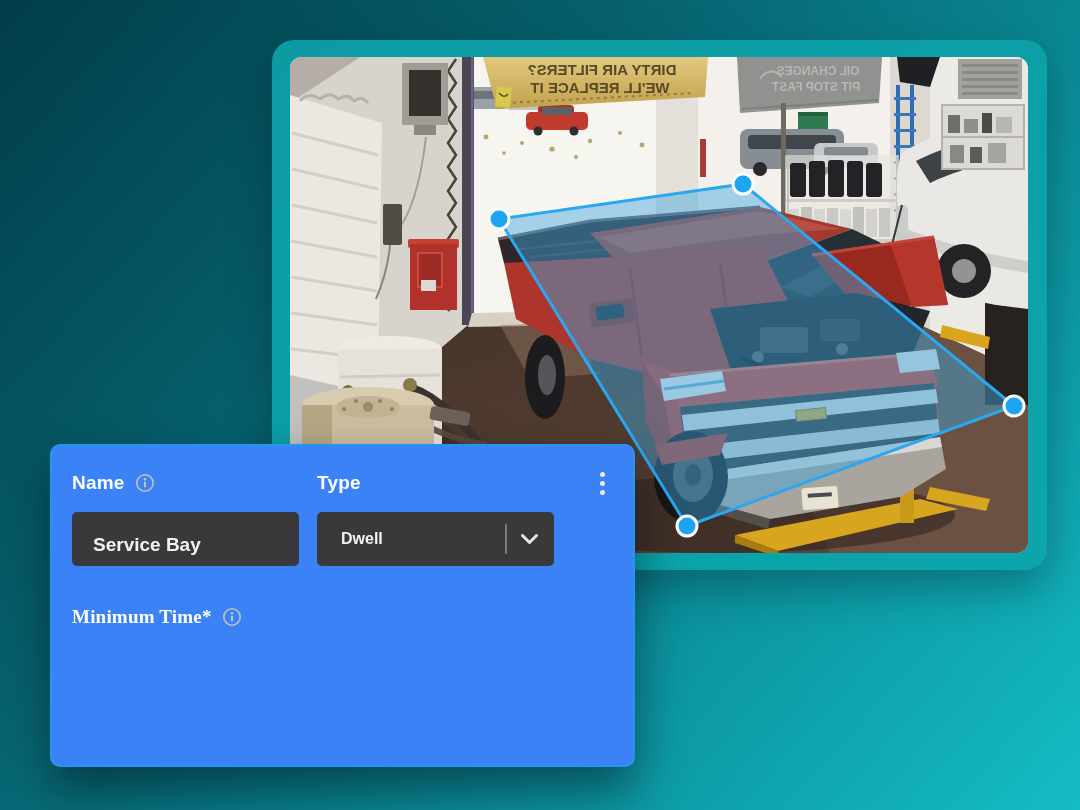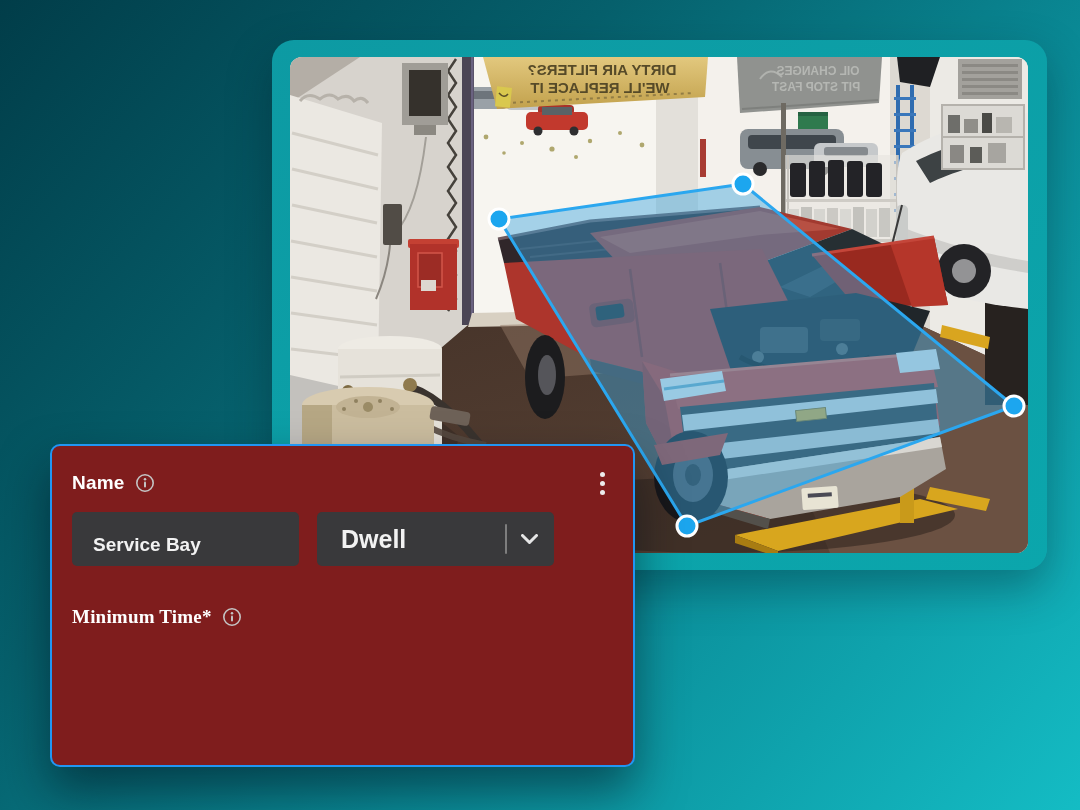--- a/index.html
+++ b/index.html
@@ -17,21 +17,21 @@
   .camera-image{
     position:absolute;left:18px;top:17px;width:738px;height:496px;
     border-radius:12px;overflow:hidden;background:#d7d3cd;
   }
   .camera-image svg{position:absolute;left:0;top:0;width:738px;height:496px;display:block;}
   .zone-handle{cursor:grab;}
   #zone-polygon{cursor:move;}
   
   .zone-panel{
     position:absolute;left:50px;top:444px;width:585px;height:323px;box-sizing:border-box;
-    background:#7f1d1d;border:2px solid #2196f3;border-radius:10px;
+    background:#3b82f6;border:2px solid #2196f3;border-radius:10px;
     box-shadow:0 24px 48px rgba(0,12,22,.5);
     padding:26px 18px 0 20px;z-index:5;
   }
   .labels-row{display:flex;align-items:center;height:22px;margin-bottom:18px;}
   .labels-row.second{margin-bottom:21px;font-family:Liberation Serif, serif;}
   .fields-row{display:flex;margin-bottom:40px;}
   .lbl{font-size:19px;font-weight:bold;color:#fff;letter-spacing:.2px;}
   .lbl-group{display:flex;align-items:center;gap:10px;}
   .w-name{width:227px;}
   .w-type{width:237px;margin-left:18px;}
@@ -42,21 +42,21 @@
     padding:12px 10px 0 21px;box-sizing:border-box;outline:none;
   }
   .in-name{width:227px;}
   .in-time{width:294px;}
   .dropdown{
     height:54px;background:#39393b;border-radius:5px;display:flex;align-items:center;
     padding:0 16px 0 24px;box-sizing:border-box;cursor:pointer;
   }
   .dd-type{width:237px;margin-left:18px;}
   .dd-unit{width:234px;margin-left:19px;}
-  .dd-value{flex:1;font-size:25px;font-weight:bold;color:#f2f2f2;}
+  .dd-value{flex:1;font-size:16px;font-weight:bold;color:#f2f2f2;}
   .dd-unit .dd-value{color:#b3b3b3;}
   .dd-divider{width:2px;height:30px;background:#7e7e7e;margin-right:14px;border-radius:1px;}
   .kebab{
     position:absolute;top:22px;right:24px;background:none;border:none;cursor:pointer;
     display:flex;flex-direction:column;gap:4px;align-items:center;padding:4px;
   }
   .kebab i{width:5px;height:5px;border-radius:50%;background:#ececec;display:block;}
 </style>
 </head>
 <body>
@@ -341,20 +341,23 @@
     <div class="lbl-group w-name">
       <span class="lbl">Name</span>
       <button class="info-btn">
         <svg width="20" height="20" viewBox="0 0 20 20">
           <circle cx="10" cy="10" r="8.2" fill="none" stroke="#c4c4c4" stroke-width="1.6"></circle>
           <circle cx="10" cy="6.3" r="1.25" fill="#c4c4c4"></circle>
           <rect x="9" y="8.6" width="2" height="6" rx="1" fill="#c4c4c4"></rect>
         </svg>
       </button>
     </div>
+    <div class="lbl-group w-type">
+      <span class="lbl">Type</span>
+    </div>
   </div>
 
   <div class="fields-row">
     <input class="field-input in-name" type="text" value="Service Bay" style="">
     <div class="dropdown dd-type">
       <span class="dd-value">Dwell</span>
       <span class="dd-divider"></span>
       <svg width="17" height="11" viewBox="0 0 17 11">
         <polyline points="1.5,1.5 8.5,8.5 15.5,1.5" fill="none" stroke="#e6e6e6" stroke-width="3" stroke-linecap="round" stroke-linejoin="round"></polyline>
       </svg>

